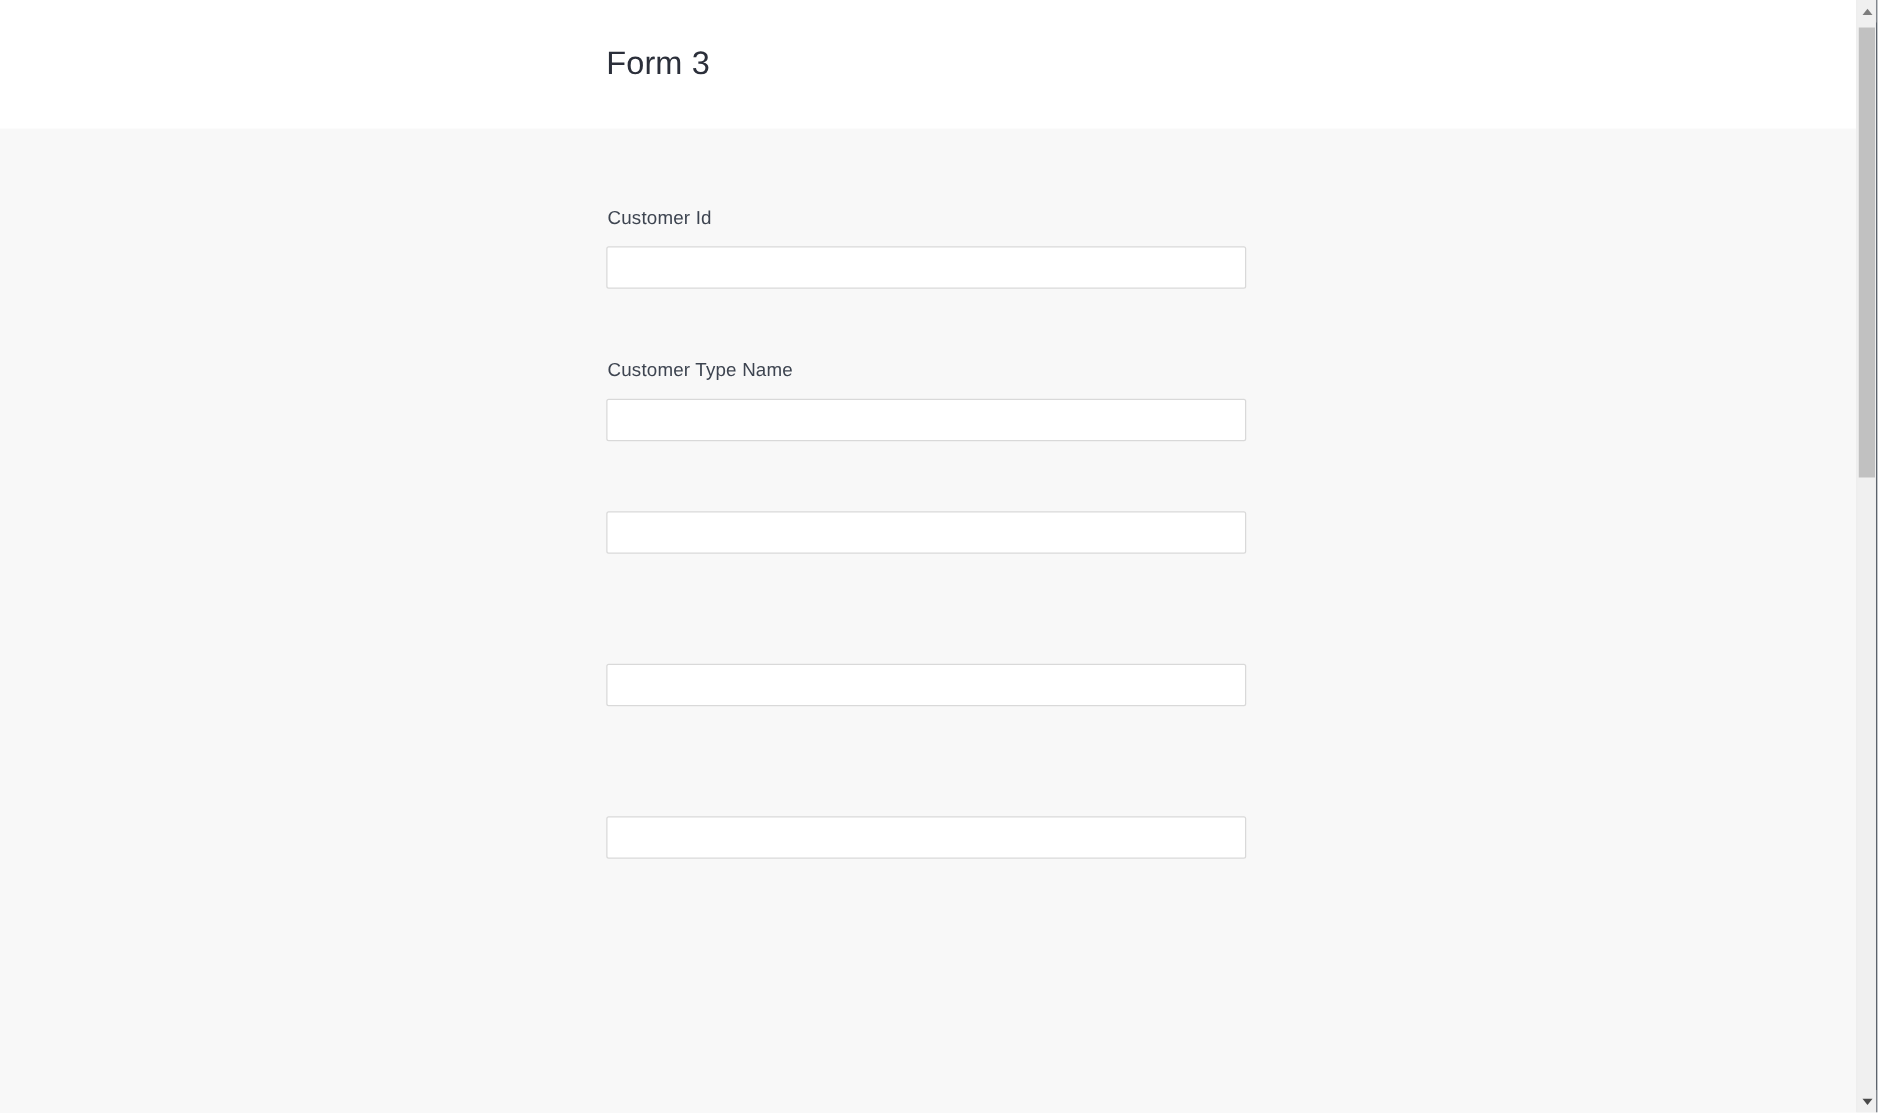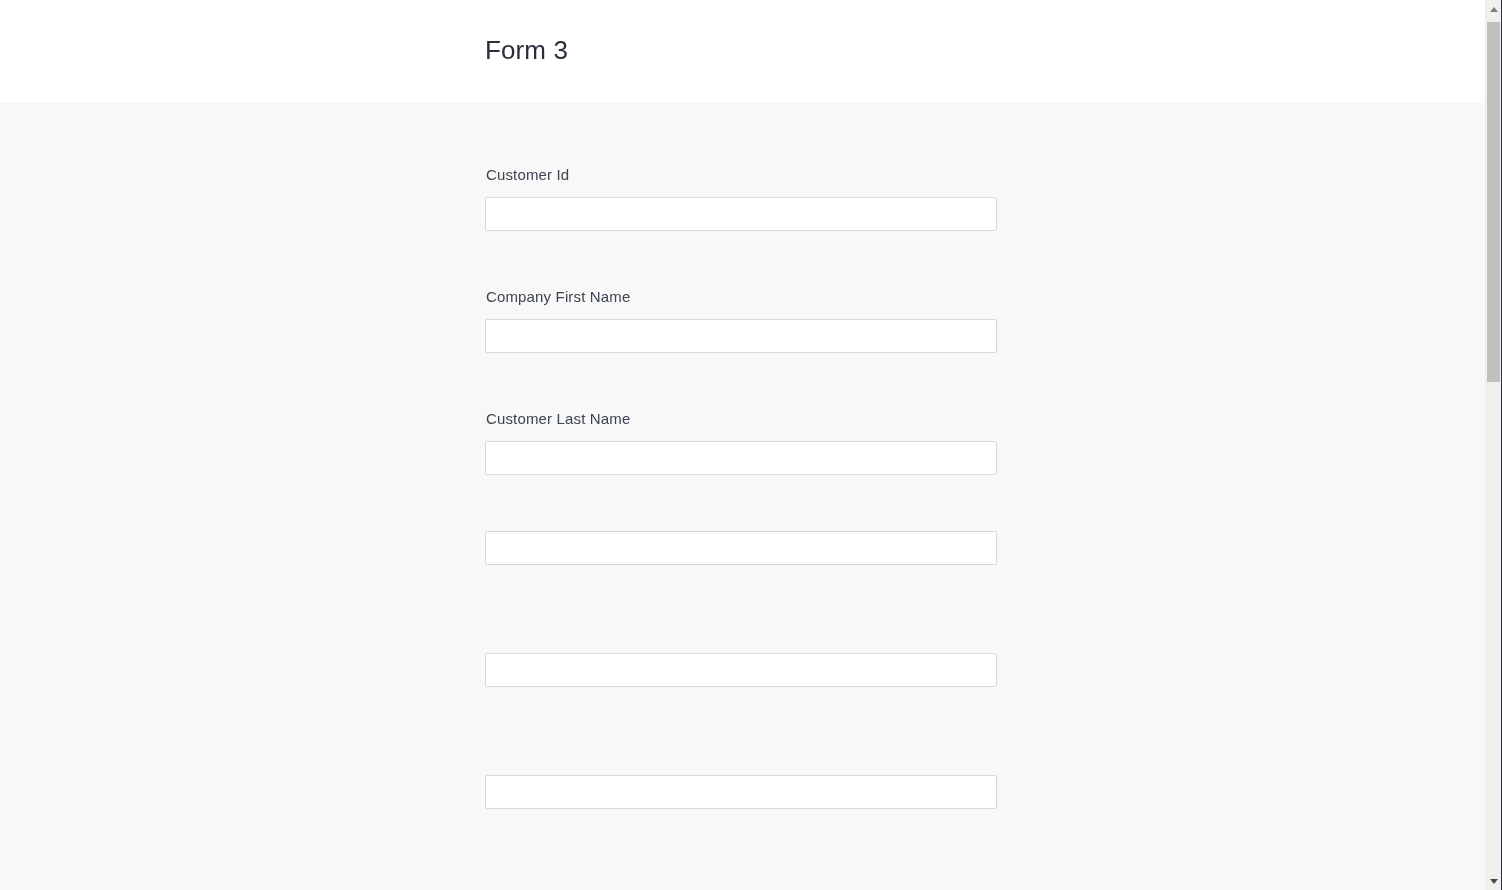--- a/index.html
+++ b/index.html
@@ -168,28 +168,24 @@
 
     <div class="form-body">
       <div class="field-list">
 
         <div class="field-group">
           <label class="field-label">Customer Id</label>
           <input class="field-input" type="text" placeholder="" style="">
         </div>
 
         <div class="field-group">
-          <label class="field-label">Company First Name</label>
-          <input class="field-input" type="text" placeholder="" style="">
-        </div>
-
-        <div class="field-group">
-          <label class="field-label">Customer Last Name</label>
-          <input class="field-input" type="text" placeholder="" style="">
-        </div>
+          <label class="field-label">Customer Type Name</label>
+          <input class="field-input" type="text" placeholder="" style="">
+        </div>
+
 
         <div class="field-group">
           <input class="field-input" type="text" placeholder="" style="">
         </div>
 
         <div class="field-group">
           <input class="field-input" type="text" placeholder="" style="">
         </div>
 
         <div class="field-group">

